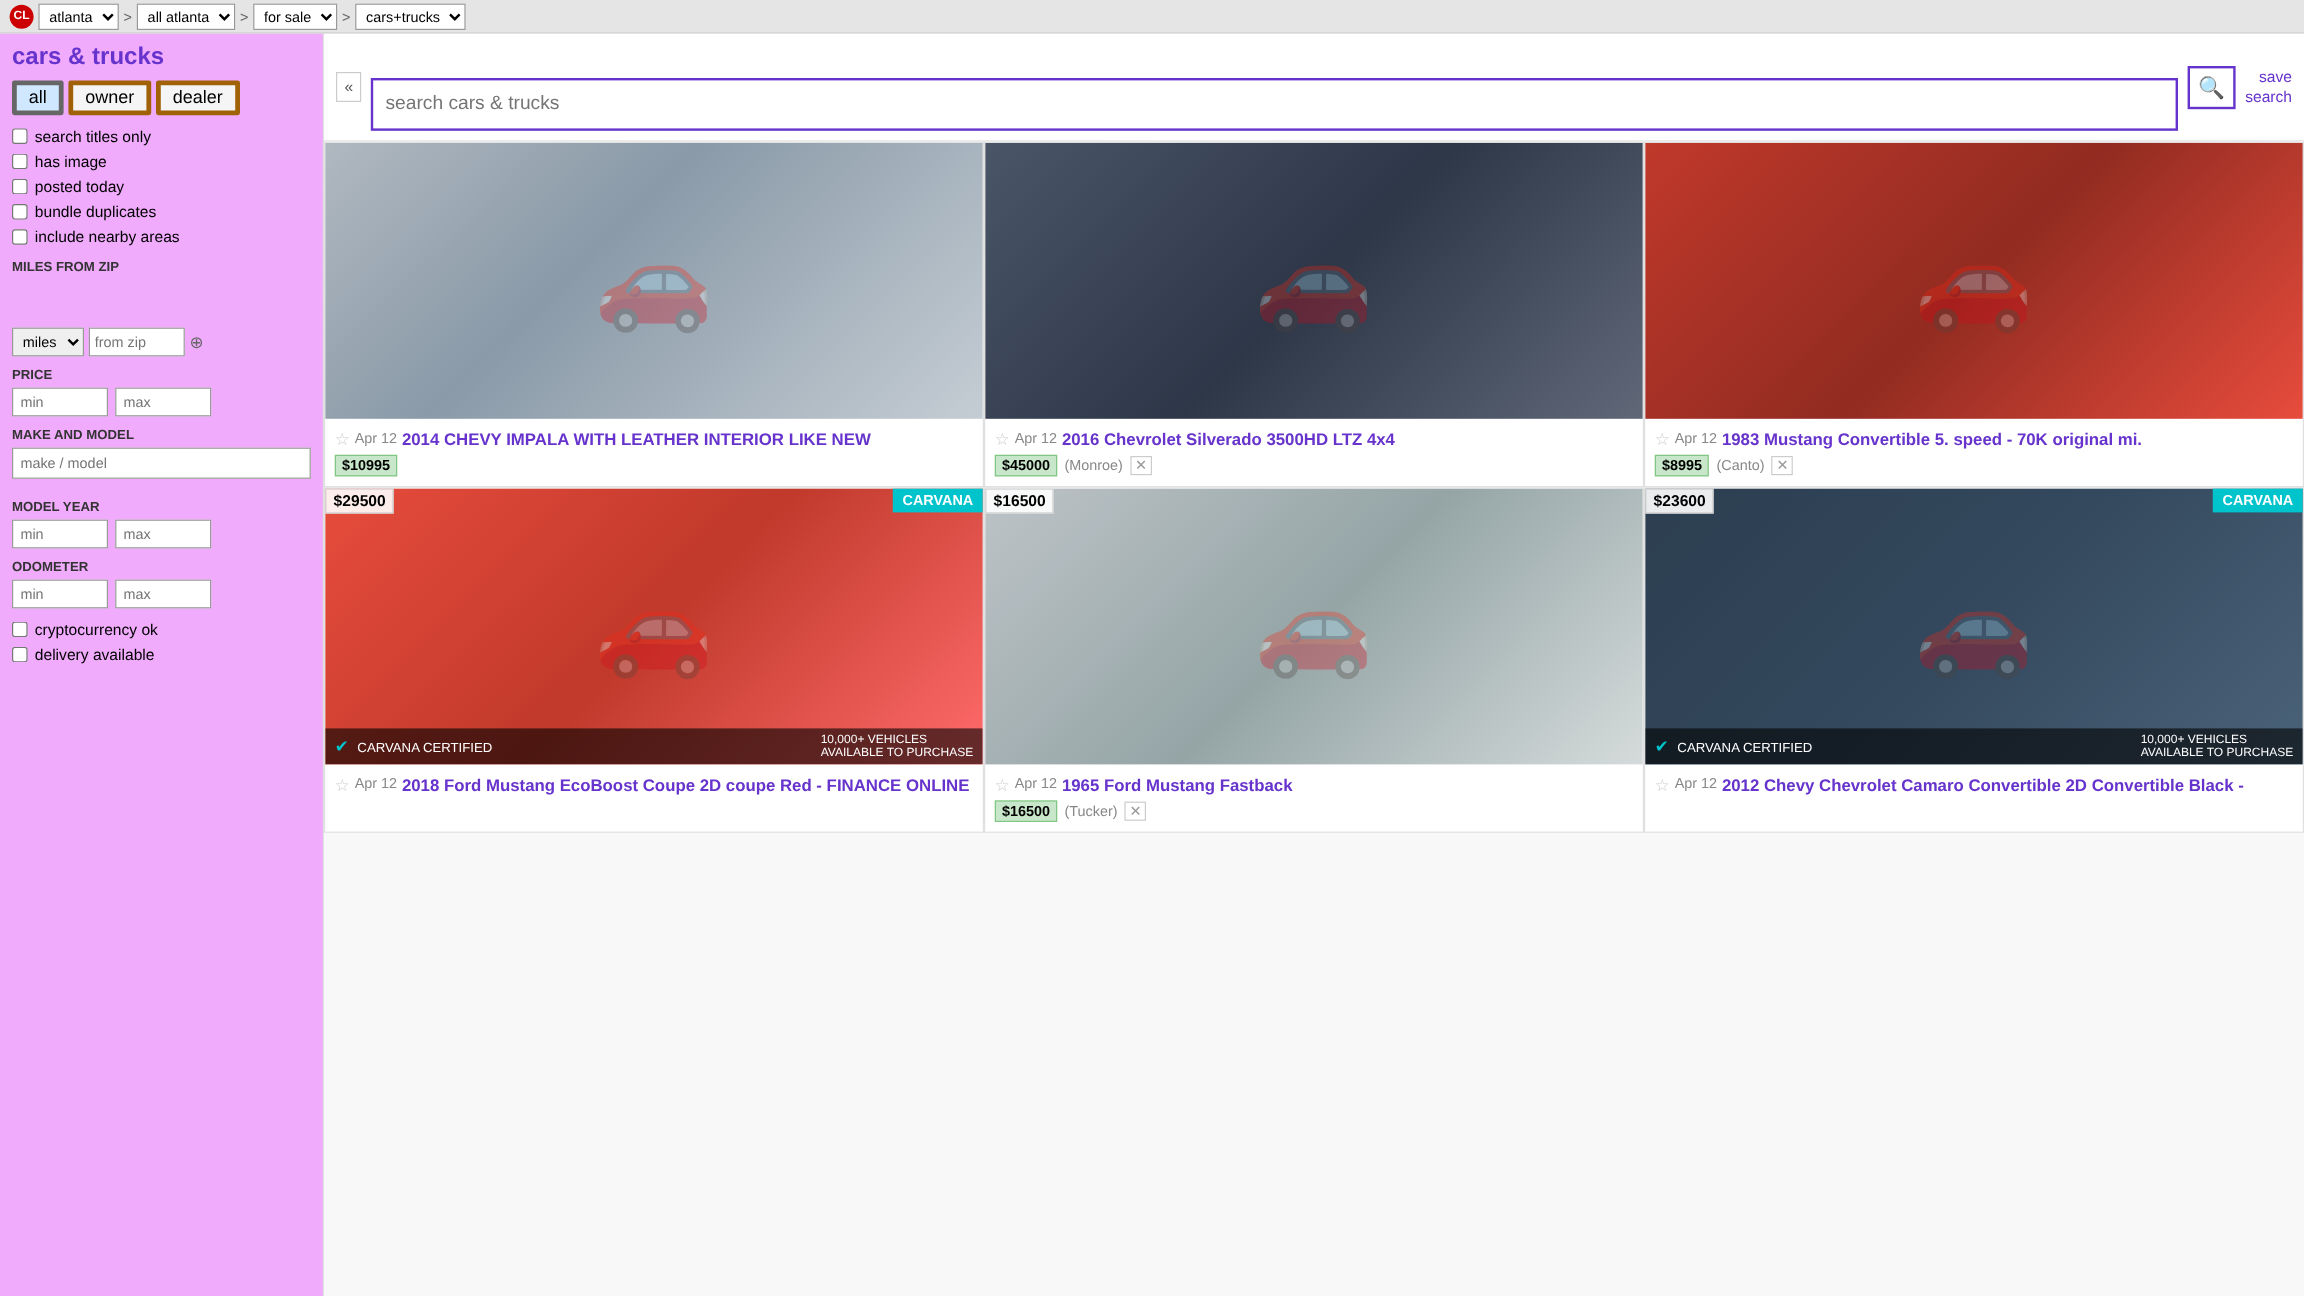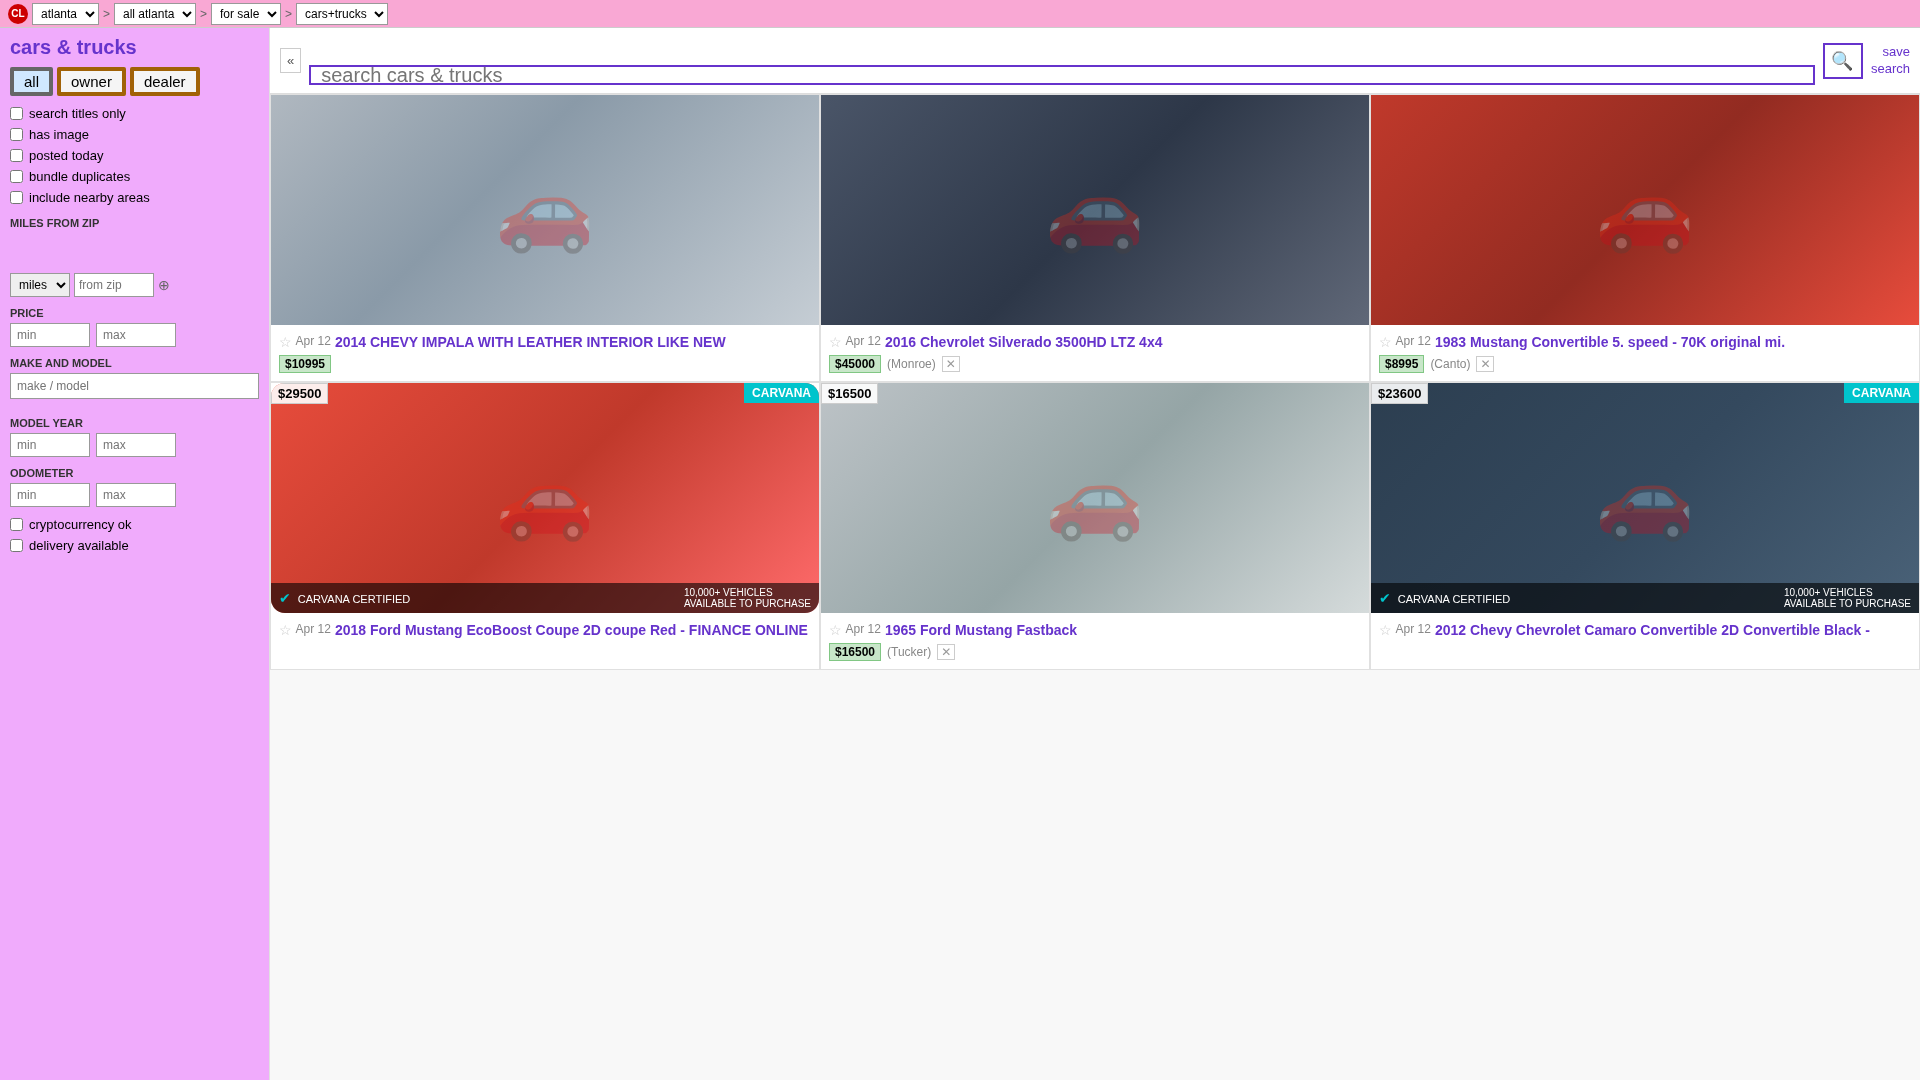--- a/index.html
+++ b/index.html
@@ -2,21 +2,21 @@
 <html><head>
   <meta charset="utf-8">
   <style>
     * { box-sizing: border-box; margin: 0; padding: 0; }
     body { font-family: Arial, sans-serif; font-size: 13px; background: #fff; overflow-x: hidden; }
 
     
     .top-nav {
       display: flex;
       align-items: center;
-      background: #f9a8d4;
+      background: #e5e5e5;
       border-bottom: 1px solid #ccc;
       padding: 4px 8px;
       gap: 4px;
       height: 28px;
     }
     .cl-logo {
       width: 20px; height: 20px;
       background: #c00;
       border-radius: 50%;
       display: flex; align-items: center; justify-content: center;
@@ -193,24 +193,24 @@
     .collapse-btn {
       background: none;
       border: 1px solid #ccc;
       cursor: pointer;
       padding: 4px 6px;
       font-size: 13px;
       color: #555;
     }
     .search-input {
       flex: 1;
-      height: 20px;
+      height: 44px;
       border: 2px solid #6633cc;
       padding: 4px 10px;
-      font-size: 20px;
+      font-size: 16px;
       outline: none;
       margin-top: 29px;
     }
     .search-btn {
       width: 40px; height: 36px;
       background: #fff;
       border: 2px solid #6633cc;
       cursor: pointer;
       display: flex; align-items: center; justify-content: center;
       font-size: 18px;
@@ -320,21 +320,21 @@
       font-size: 12px;
       cursor: pointer;
       border: 1px solid #ccc;
       padding: 0px 3px;
     }
 
     
     .car-img-1 { background: linear-gradient(135deg, #b0b8c0 0%, #8a9aa8 40%, #c5cdd4 100%); }
     .car-img-2 { background: linear-gradient(135deg, #4a5568 0%, #2d3748 50%, #606878 100%); }
     .car-img-3 { background: linear-gradient(135deg, #c0392b 0%, #922b21 50%, #e74c3c 100%); }
-    .car-img-4 { background: linear-gradient(135deg, #e74c3c 0%, #c0392b 50%, #ff6b6b 100%); border-radius: 14px; }
+    .car-img-4 { background: linear-gradient(135deg, #e74c3c 0%, #c0392b 50%, #ff6b6b 100%); }
     .car-img-5 { background: linear-gradient(135deg, #bdc3c7 0%, #95a5a6 50%, #d5dbdb 100%); }
     .car-img-6 { background: linear-gradient(135deg, #2c3e50 0%, #34495e 50%, #4a6278 100%); }
 
     .car-silhouette {
       width: 100%; height: 100%;
       display: flex; align-items: center; justify-content: center;
       font-size: 80px;
       opacity: 0.3;
     }
     .carvana-certified {

